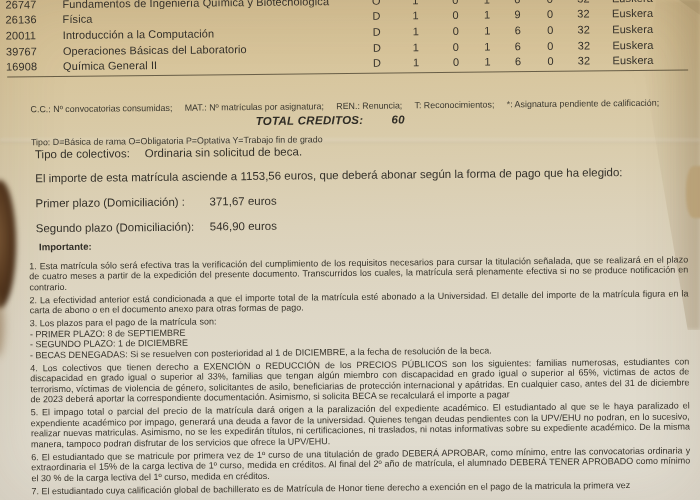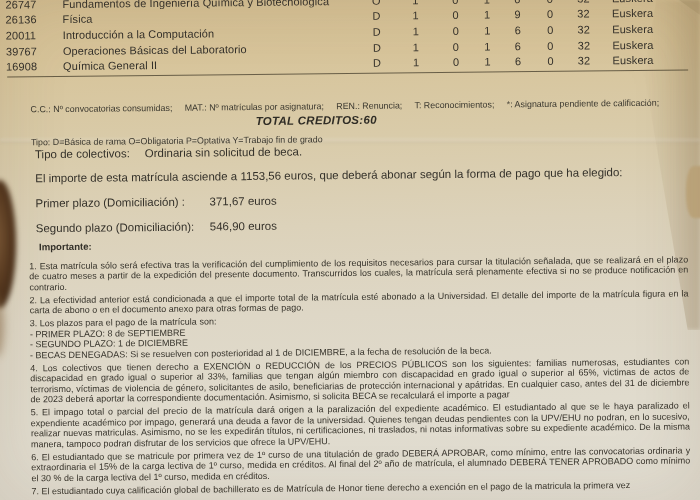--- a/index.html
+++ b/index.html
@@ -77,21 +77,21 @@
     font-size:8.9px;line-height:11px;color:#3b382f;
     white-space:pre-wrap;
   }
   .legend div{white-space:pre-wrap;}
 
   .total-line{
     position:absolute;top:114px;left:257px;
     font-size:11.5px;font-weight:bold;font-style:italic;
     letter-spacing:0.3px;color:#2f2c25;
   }
-  .total-line .tv{margin-left:0;}
+  .total-line .tv{margin-left:28px;}
 
   .payline{position:absolute;left:36px;right:10px;font-size:11.5px;color:#34312a;}
   .pay-tipo{top:145px;}
   .pay-tipo .pv{margin-left:15px;}
   .pay-importe{top:169px;}
   .pay-row .pl{display:inline-block;width:174px;}
   .pay1{top:194px;}
   .pay2{top:219px;}
 
   .importante{

